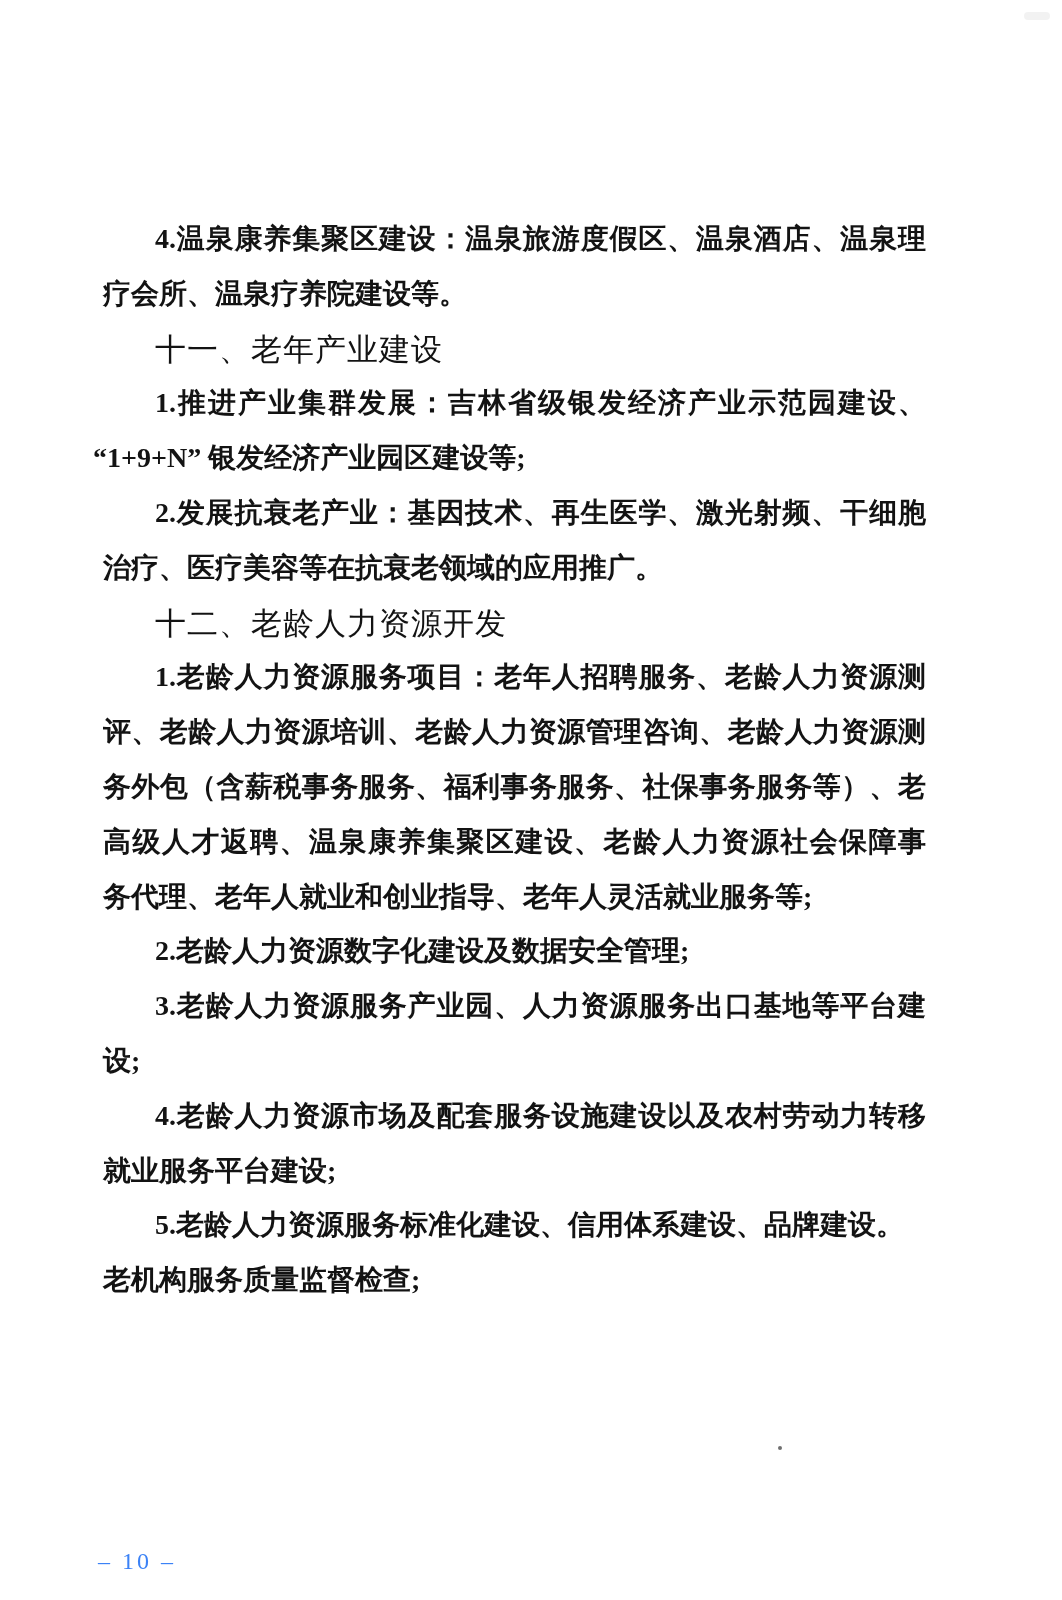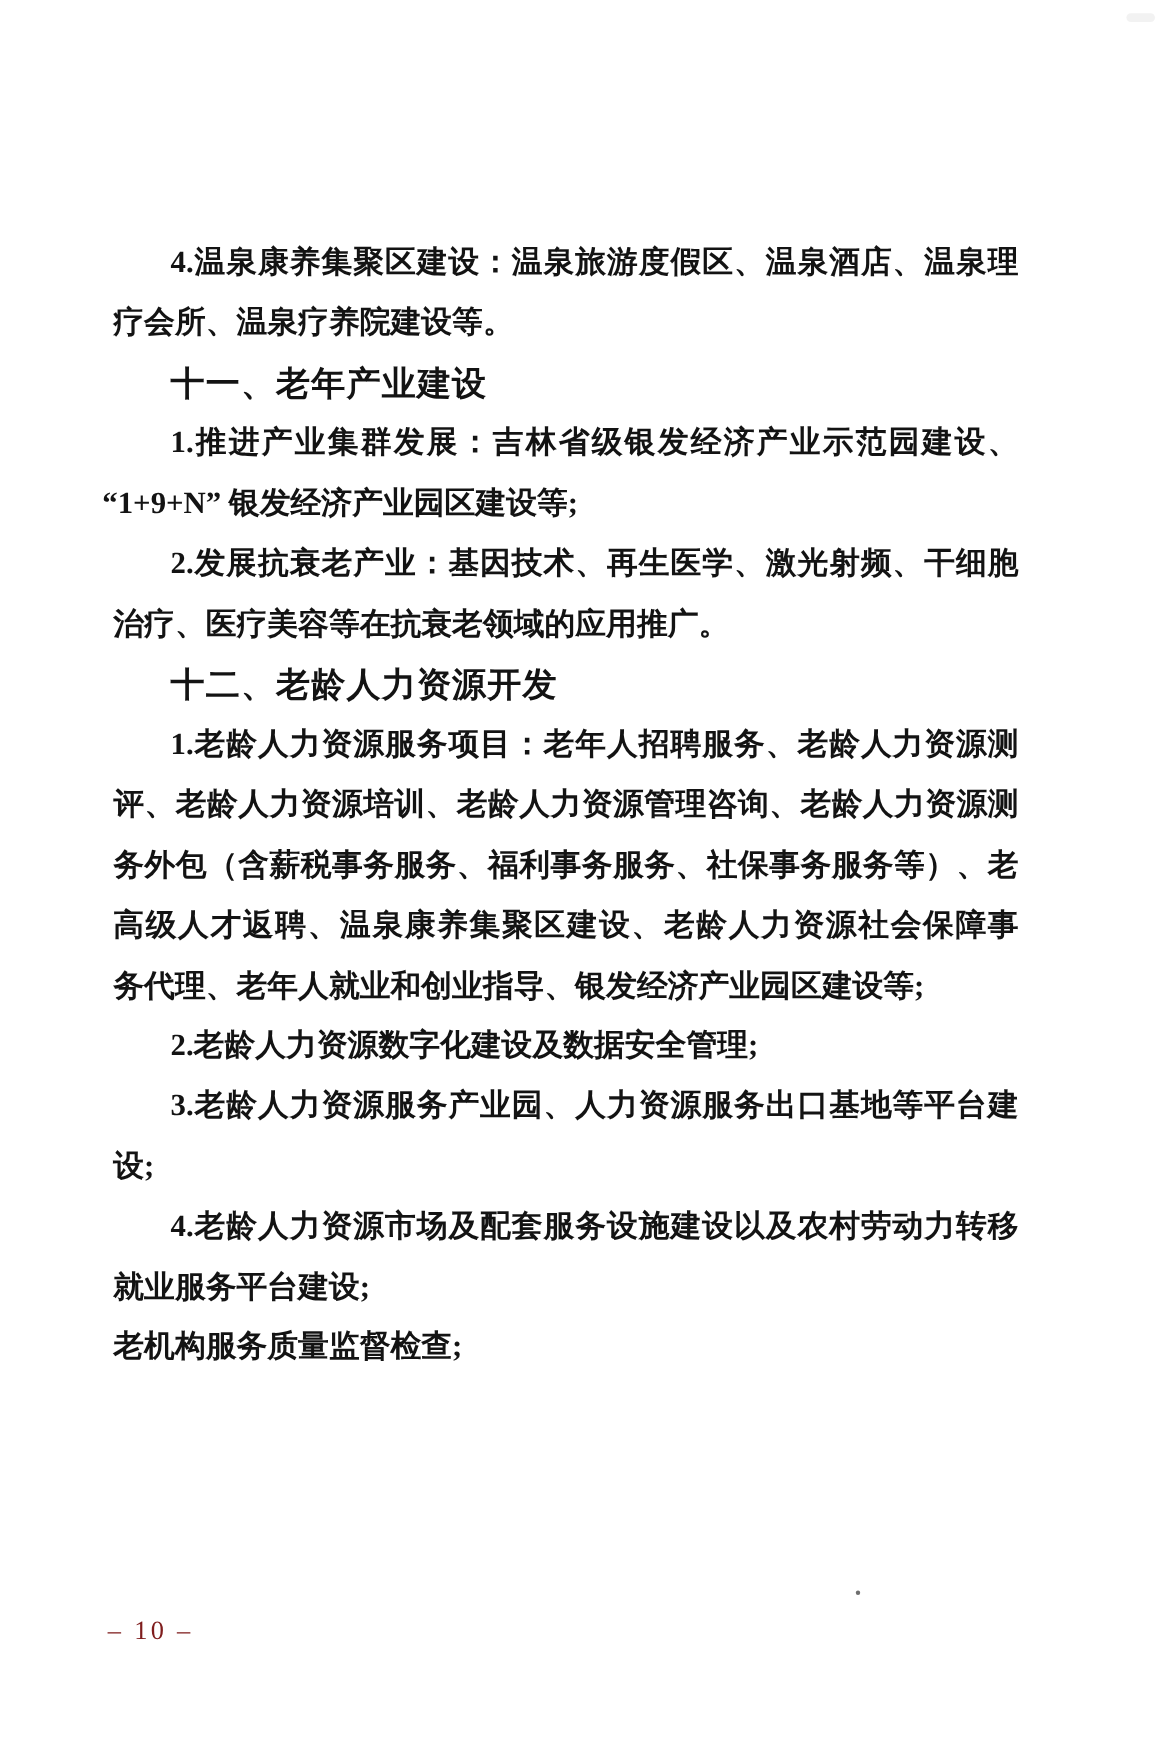--- a/index.html
+++ b/index.html
@@ -45,34 +45,34 @@
   }
   .line.indent {
     padding-left: 52px;
   }
   .line.fill.indent {
     padding-left: 52px;
     width: 771px;
   }
   .line.heading {
     font-family: "DejaVu Sans", "Liberation Sans", sans-serif;
-    font-weight: bold;
+    font-weight: normal;
     font-size: 31px;
     letter-spacing: 1px;
   }
   .line.hang {
     margin-left: -10px;
   }
   .page-number {
     position: absolute;
     left: 98px;
-    top: 1470px;
+    top: 1548px;
     font-size: 24px;
     letter-spacing: 3px;
-    color: #7f1d1d;
+    color: #3b82f6;
     font-family: "Liberation Serif", "DejaVu Serif", serif;
   }
   .dot-artifact {
     position: absolute;
     left: 778px;
     top: 1446px;
     width: 4px;
     height: 4px;
     background: #4a4a4a;
     border-radius: 50%;
@@ -100,26 +100,27 @@
     <div class="line indent heading">十一、老年产业建设</div>
     <div class="line indent fill">1.推进产业集群发展：吉林省级银发经济产业示范园建设、</div>
     <div class="line hang">“1+9+N” 银发经济产业园区建设等;</div>
     <div class="line indent fill">2.发展抗衰老产业：基因技术、再生医学、激光射频、干细胞</div>
     <div class="line">治疗、医疗美容等在抗衰老领域的应用推广。</div>
     <div class="line indent heading">十二、老龄人力资源开发</div>
     <div class="line indent fill">1.老龄人力资源服务项目：老年人招聘服务、老龄人力资源测</div>
     <div class="line fill">评、老龄人力资源培训、老龄人力资源管理咨询、老龄人力资源测</div>
     <div class="line fill">务外包（含薪税事务服务、福利事务服务、社保事务服务等）、老龄</div>
     <div class="line fill">高级人才返聘、温泉康养集聚区建设、老龄人力资源社会保障事</div>
-    <div class="line">务代理、老年人就业和创业指导、银发经济产业园区建设等;</div>
+    <div class="line">务代理、老年人就业和创业指导、老年人灵活就业服务等;</div>
     <div class="line indent">2.老龄人力资源数字化建设及数据安全管理;</div>
     <div class="line indent fill">3.老龄人力资源服务产业园、人力资源服务出口基地等平台建</div>
     <div class="line">设;</div>
     <div class="line indent fill">4.老龄人力资源市场及配套服务设施建设以及农村劳动力转移</div>
     <div class="line">就业服务平台建设;</div>
+    <div class="line indent">5.老龄人力资源服务标准化建设、信用体系建设、品牌建设。</div>
     <div class="line">老机构服务质量监督检查;</div>
   </div>
 
   <div class="page-number">– 10 –</div>
 
   <div class="dot-artifact"></div>
   <div class="smudge-artifact"></div>
 
 </div>
 

